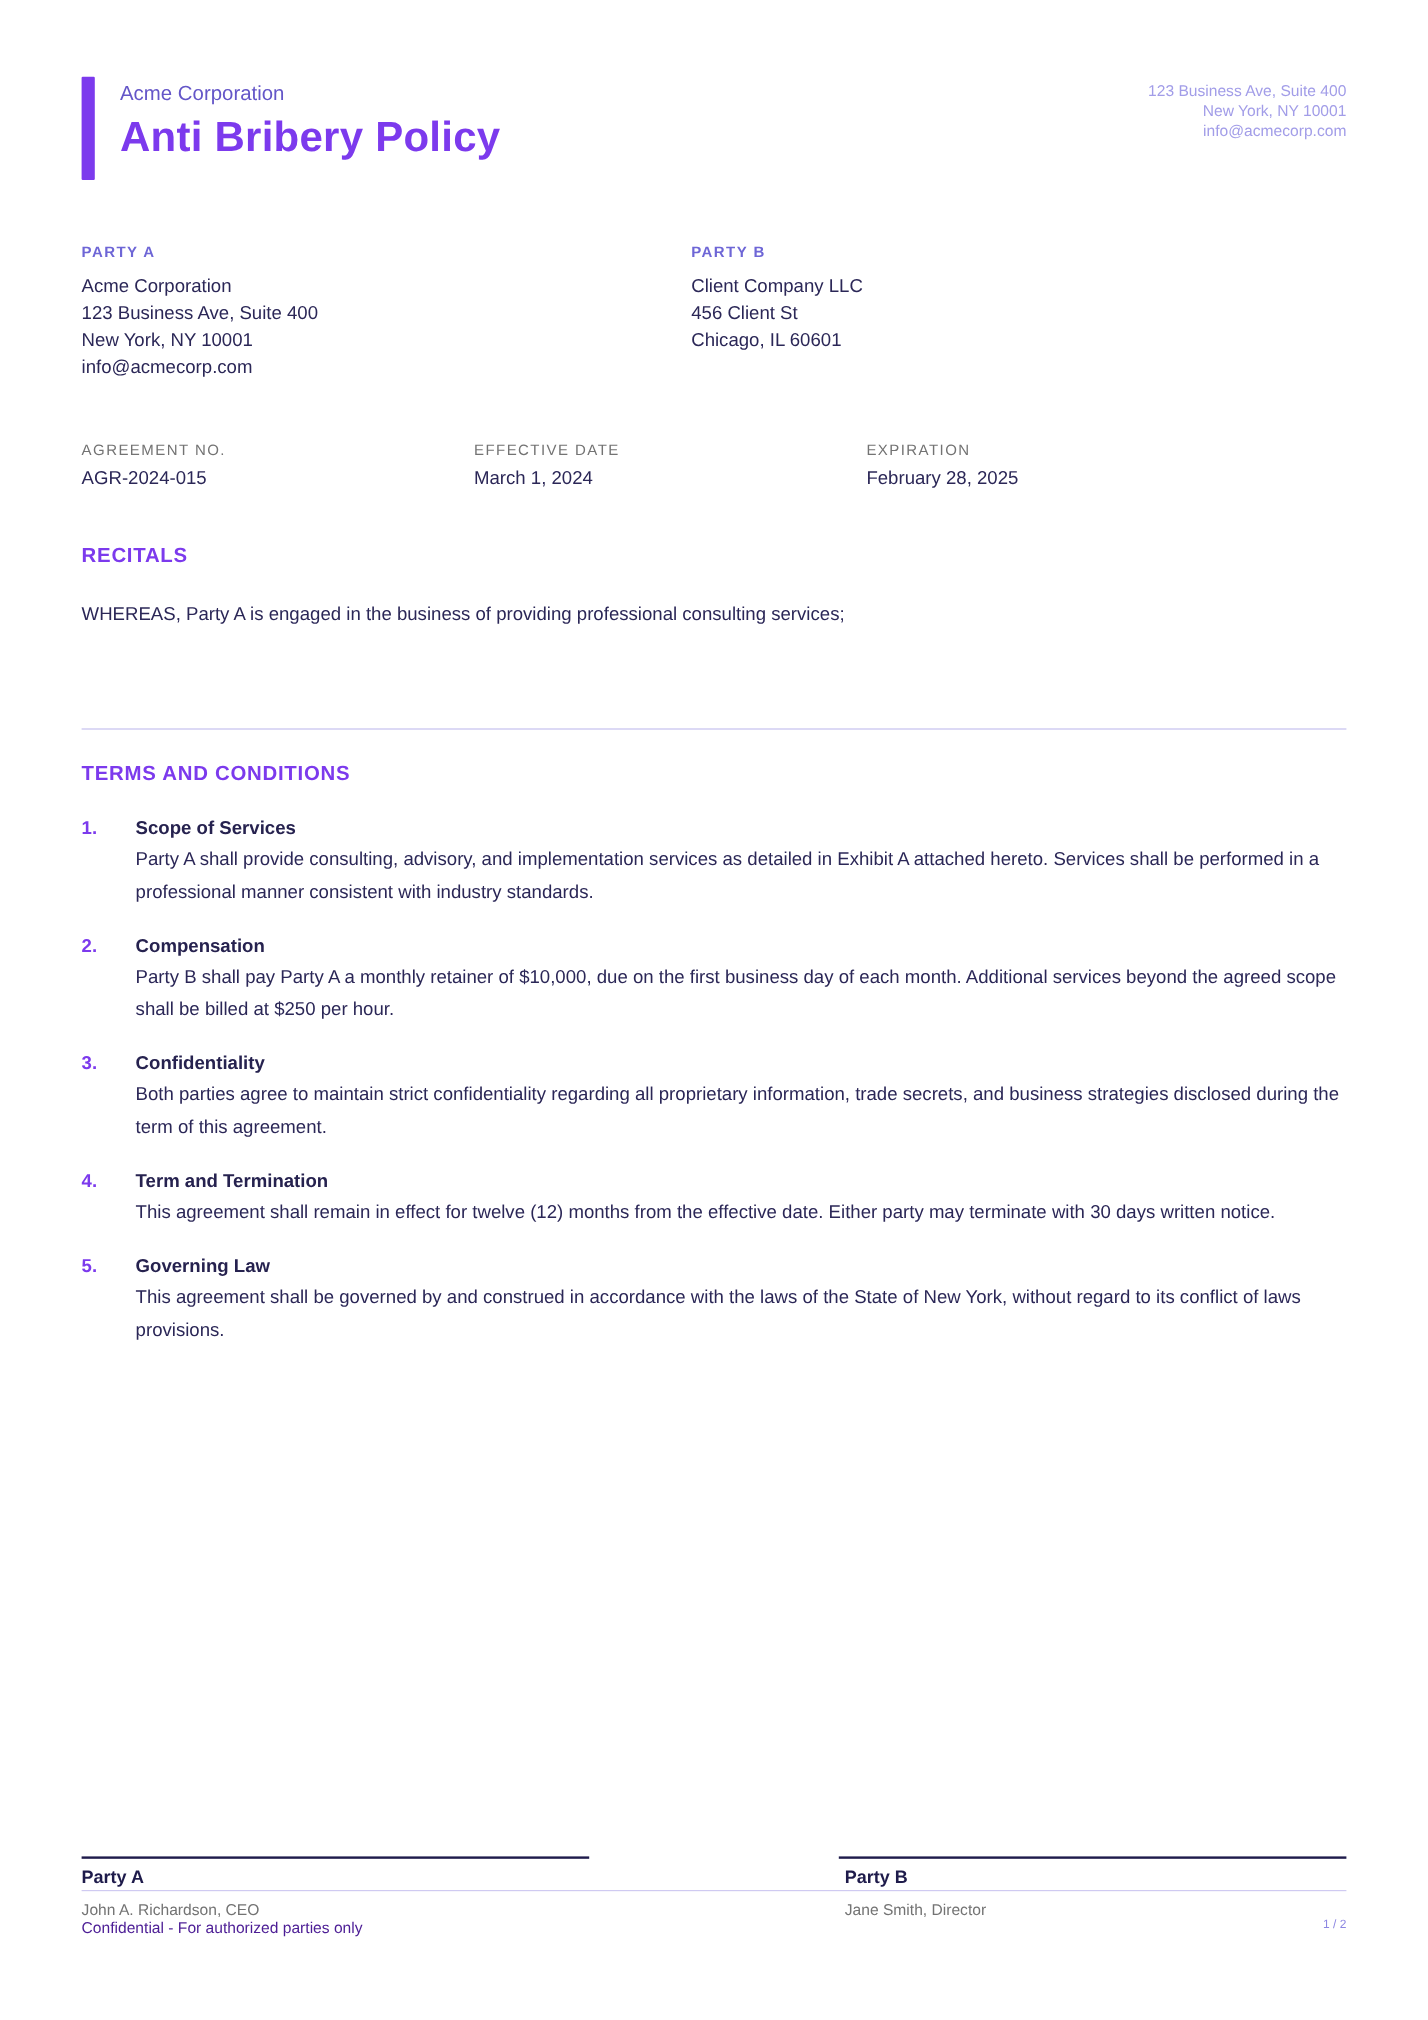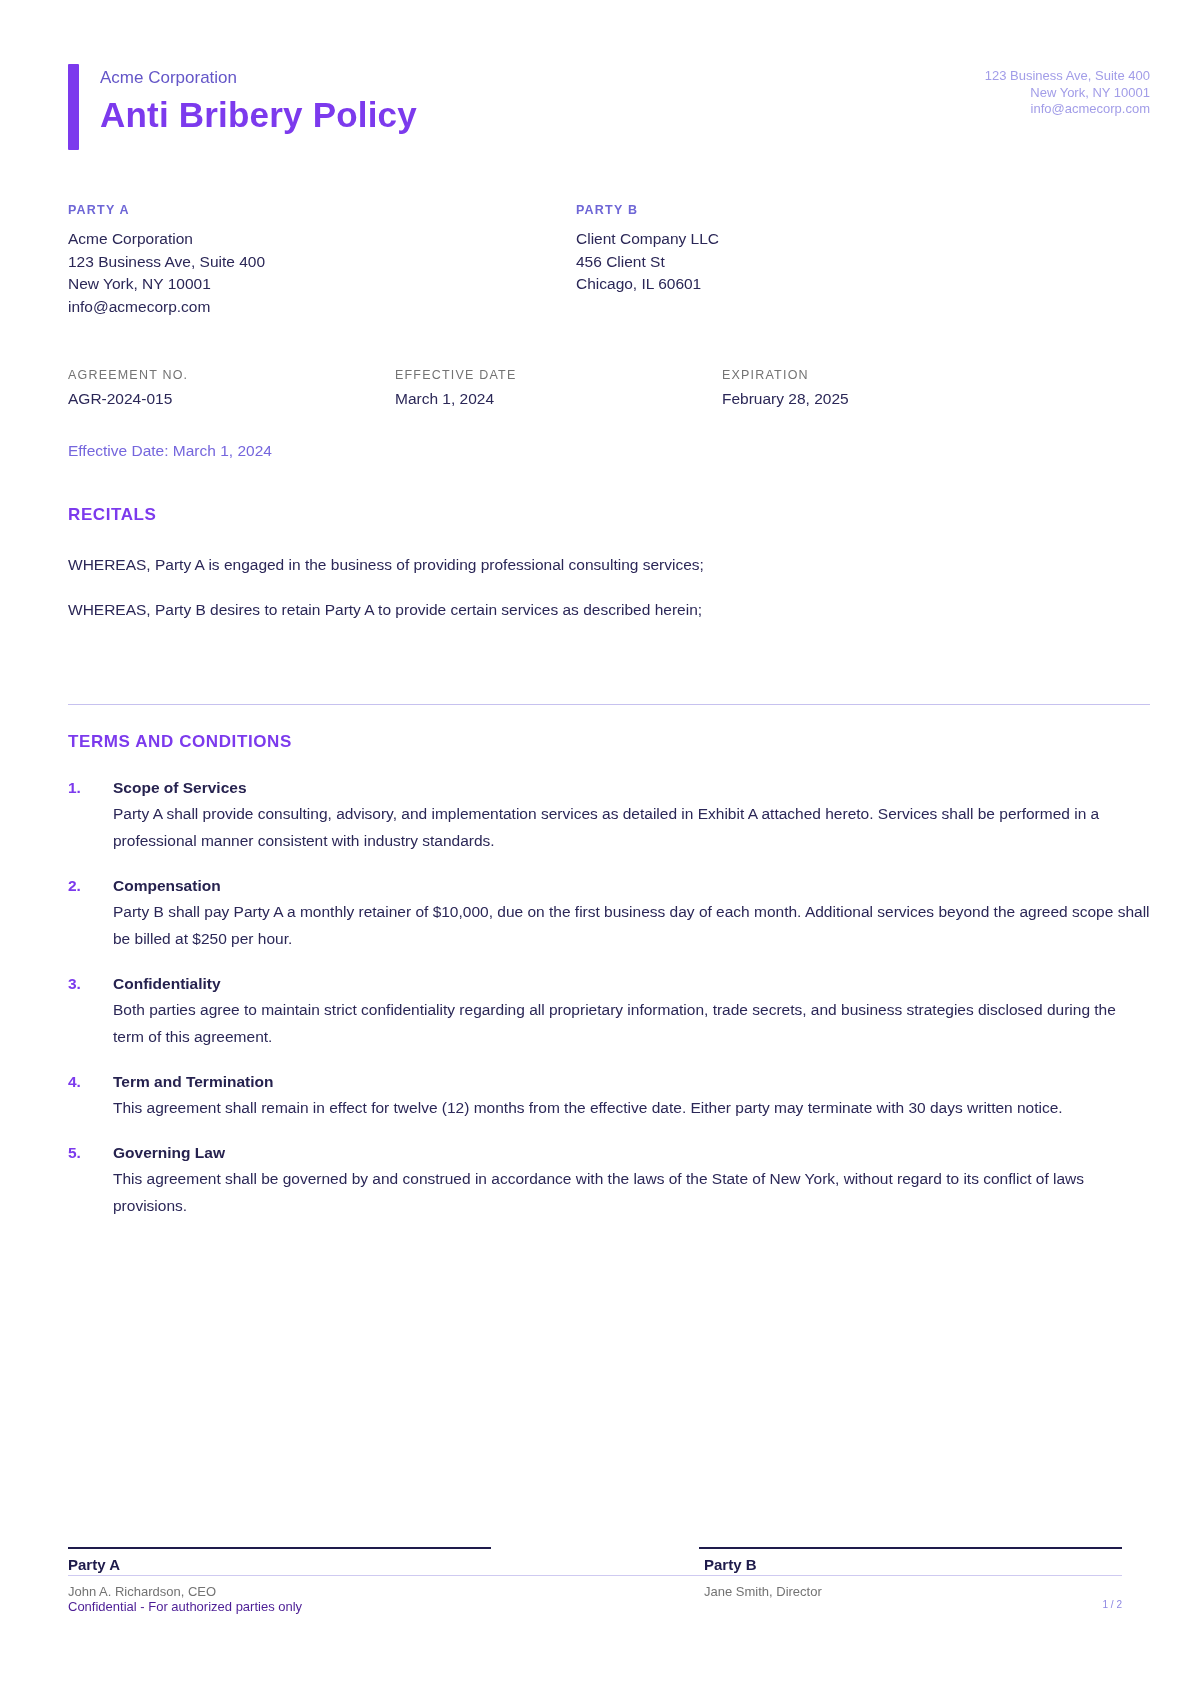--- a/index.html
+++ b/index.html
@@ -1,21 +1,21 @@
 <!DOCTYPE html>
 <html><head>
 <meta charset="utf-8">
 <style>
   * { margin:0; padding:0; box-sizing:border-box; }
   html,body { background:#ffffff; }
   .page {
     width:1190px; height:1683px; position:relative; background:#ffffff;
     font-family:"Liberation Sans", sans-serif; overflow:hidden; margin:0 auto;
   }
-  .content { padding:64px 40px 0 68px; }
+  .content { padding:64px 68px 0 68px; }
 
   
   .header { display:flex; align-items:flex-start; }
   .accent-bar { width:11px; height:86px; background:#7c3aed; margin-right:21px; border-radius:1px; flex:0 0 auto; }
   .company { font-size:17px; color:#6456c8; margin-top:4px; }
   .doc-title { font-size:35px; font-weight:bold; color:#7c3aed; margin-top:7px; letter-spacing:0.2px; }
   .address { margin-left:auto; text-align:right; font-size:13px; line-height:16.5px; color:#a29de8; padding-top:4px; }
 
   
   .parties { display:flex; margin-top:53px; }
@@ -109,25 +109,23 @@
       <div class="meta-col">
         <div class="meta-label">EFFECTIVE DATE</div>
         <div class="meta-value">March 1, 2024</div>
       </div>
       <div class="meta-col">
         <div class="meta-label">EXPIRATION</div>
         <div class="meta-value">February 28, 2025</div>
       </div>
     </div>
 
-    <div class="effective-line">Effective Date: March 1, 2024</div>
 
     <div class="section-heading recitals-heading">RECITALS</div>
     <div class="recital-p first">WHEREAS, Party A is engaged in the business of providing professional consulting services;</div>
-    <div class="recital-p second">WHEREAS, Party B desires to retain Party A to provide certain services as described herein;</div>
 
     <hr class="divider">
 
     <div class="section-heading tc-heading">TERMS AND CONDITIONS</div>
 
     <div class="clauses">
       <div class="clause">
         <div class="clause-num">1.</div>
         <div class="clause-main">
           <div class="clause-title">Scope of Services</div>

